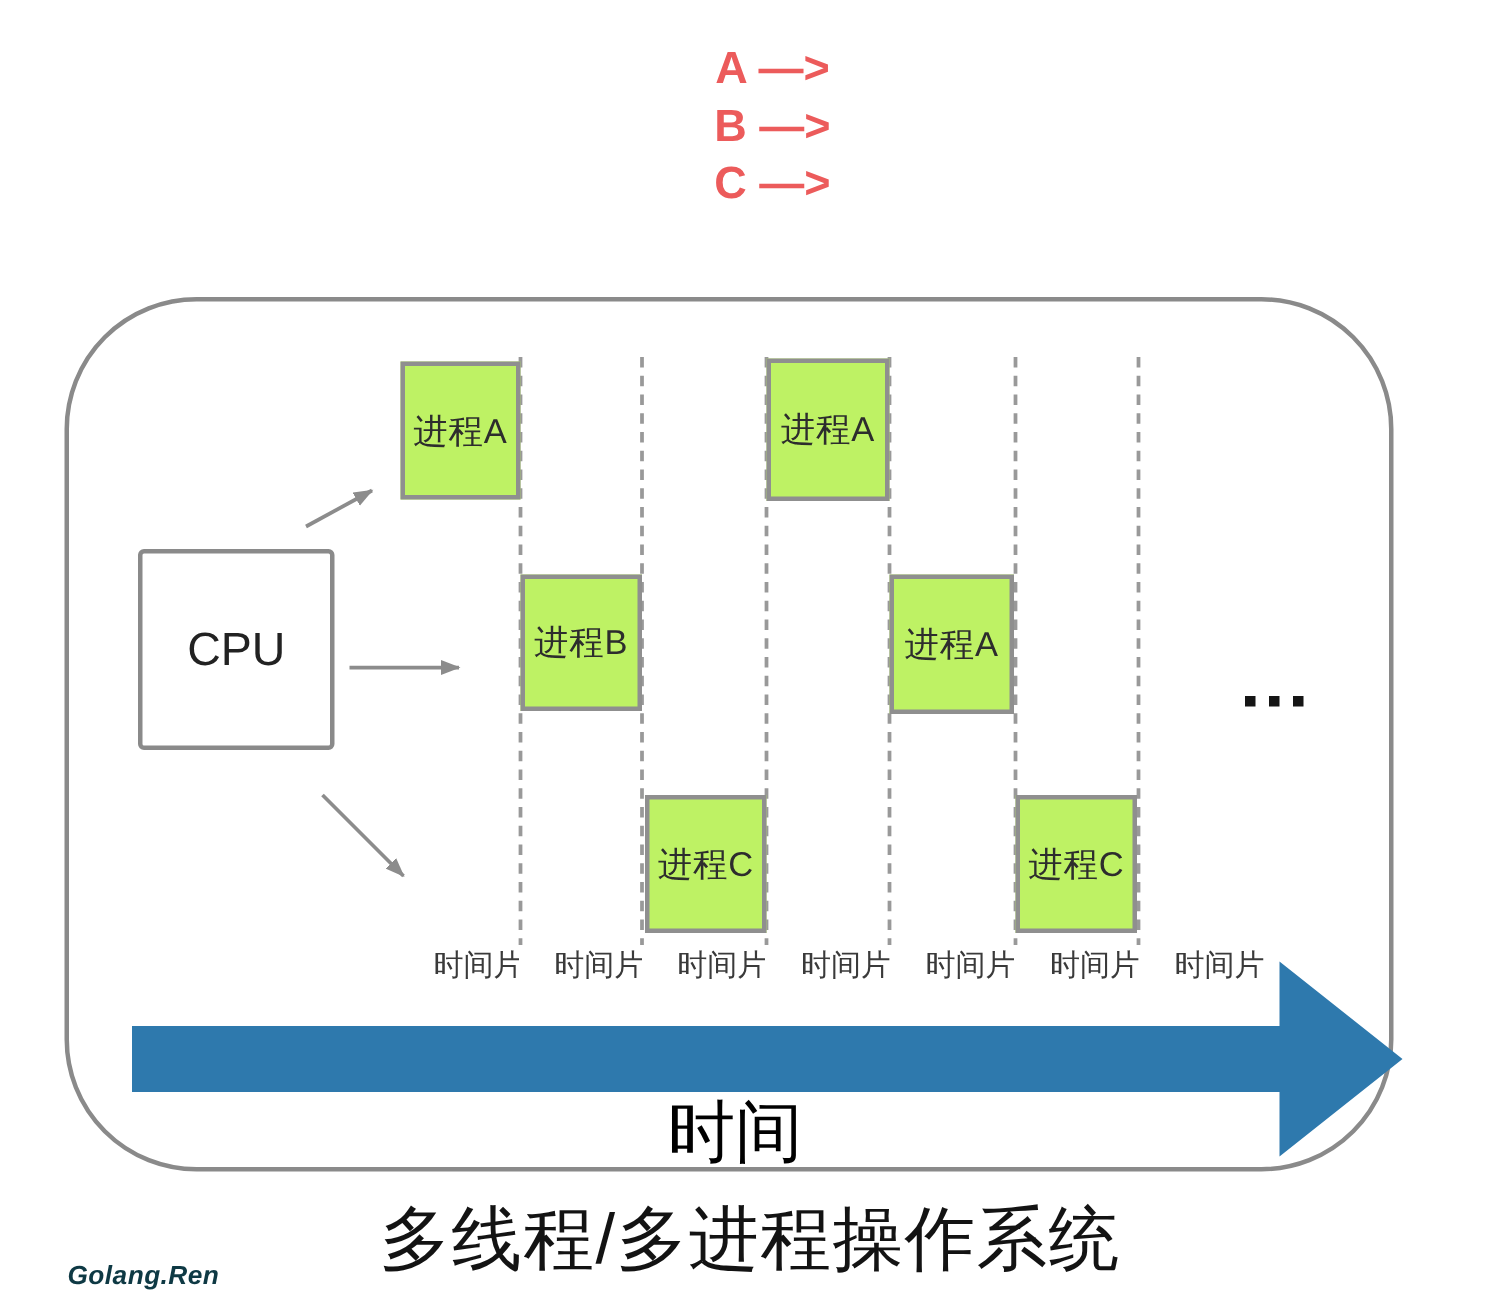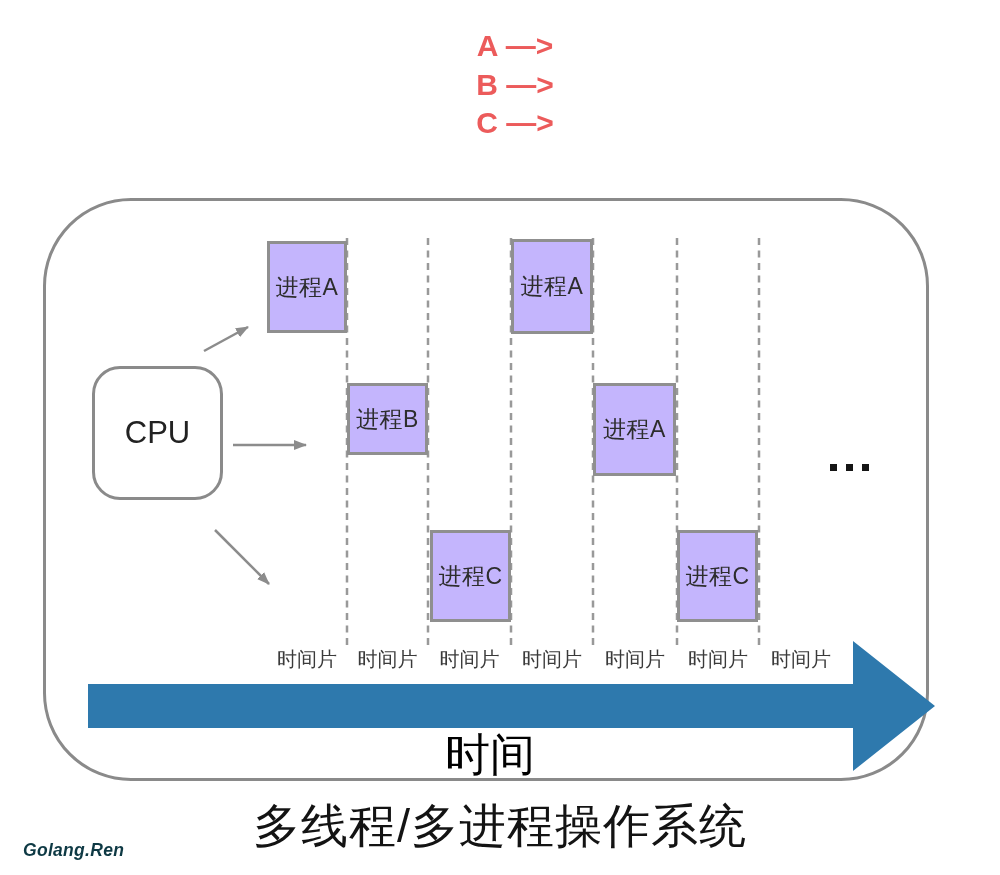--- a/index.html
+++ b/index.html
@@ -27,51 +27,51 @@
   .os-container{
     left:43px;top:198px;width:886px;height:583px;
     border:3px solid var(--gray-border);border-radius:88px;
     box-sizing:border-box;background:transparent;
   }
   
   .overlay{left:0;top:0;width:1000px;height:875px;pointer-events:none;}
   
   .cpu-box{
     left:92px;top:366px;width:131px;height:134px;box-sizing:border-box;
-    border:3px solid var(--gray-border);border-radius:28px;background:#fff;
+    border:3px solid var(--gray-border);border-radius:4px;background:#fff;
     display:flex;flex-direction:column;align-items:center;justify-content:center;
     font-size:31px;line-height:40px;color:#222222;text-align:right;
   }
   
   .proc-box{
-    box-sizing:border-box;border:3px solid var(--box-border);background:#c4b5fd;
+    box-sizing:border-box;border:3px solid var(--box-border);background:#bef264;
     display:flex;align-items:center;justify-content:center;
     font-size:23px;color:#2d2d2d;letter-spacing:0.5px;
   }
   
   .slice-label{
-    width:84px;text-align:center;font-size:20px;color:#3a3a3a;top:646px;
+    width:84px;text-align:right;font-size:20px;color:#3a3a3a;top:630px;
     background:#ffffff;
   }
   
   .dots{left:830px;top:464px;display:flex;gap:9px;}
   .dots span{width:7px;height:7px;background:#151515;display:block;}
   
   .time-label{
     left:400px;top:725px;width:180px;text-align:center;
     font-size:45px;color:#000000;font-weight:400;
   }
   
   .caption{
     left:0;top:795px;width:1000px;text-align:center;
     font-size:47px;color:#131313;font-weight:300;letter-spacing:1px;
   }
   
   .watermark{
-    left:23px;top:840px;font-size:17.5px;font-weight:bold;font-style:italic;
+    left:45px;top:840px;font-size:17.5px;font-weight:bold;font-style:italic;
     color:var(--watermark-color);letter-spacing:0.3px;
   }
 </style>
 </head>
 <body>
 
 <div class="canvas">
 
   <div class="abs red-header">
     <div>A —&gt;</div>
@@ -104,21 +104,21 @@
     </g>
 
     <polygon points="88,684 853,684 853,641 935,706 853,771 853,728 88,728" style="fill:var(--blue)"></polygon>
   </svg>
 
   <div class="abs cpu-box">
     <div>CPU</div>
   </div>
 
   <div class="abs proc-box" style="left:267px;top:241px;width:80px;height:92px;">进程A</div>
-  <div class="abs proc-box" style="left:347px;top:383px;width:81px;height:72px;">进程B</div>
+  <div class="abs proc-box" style="left:347px;top:383px;width:81px;height:91px;">进程B</div>
   <div class="abs proc-box" style="left:430px;top:530px;width:81px;height:92px;">进程C</div>
   <div class="abs proc-box" style="left:511px;top:239px;width:82px;height:95px;">进程A</div>
   <div class="abs proc-box" style="left:593px;top:383px;width:83px;height:93px;">进程A</div>
   <div class="abs proc-box" style="left:677px;top:530px;width:81px;height:92px;">进程C</div>
 
   <div class="abs slice-label" style="left:265px;">时间片</div>
   <div class="abs slice-label" style="left:345.5px;">时间片</div>
   <div class="abs slice-label" style="left:427.5px;">时间片</div>
   <div class="abs slice-label" style="left:510px;">时间片</div>
   <div class="abs slice-label" style="left:593px;">时间片</div>

